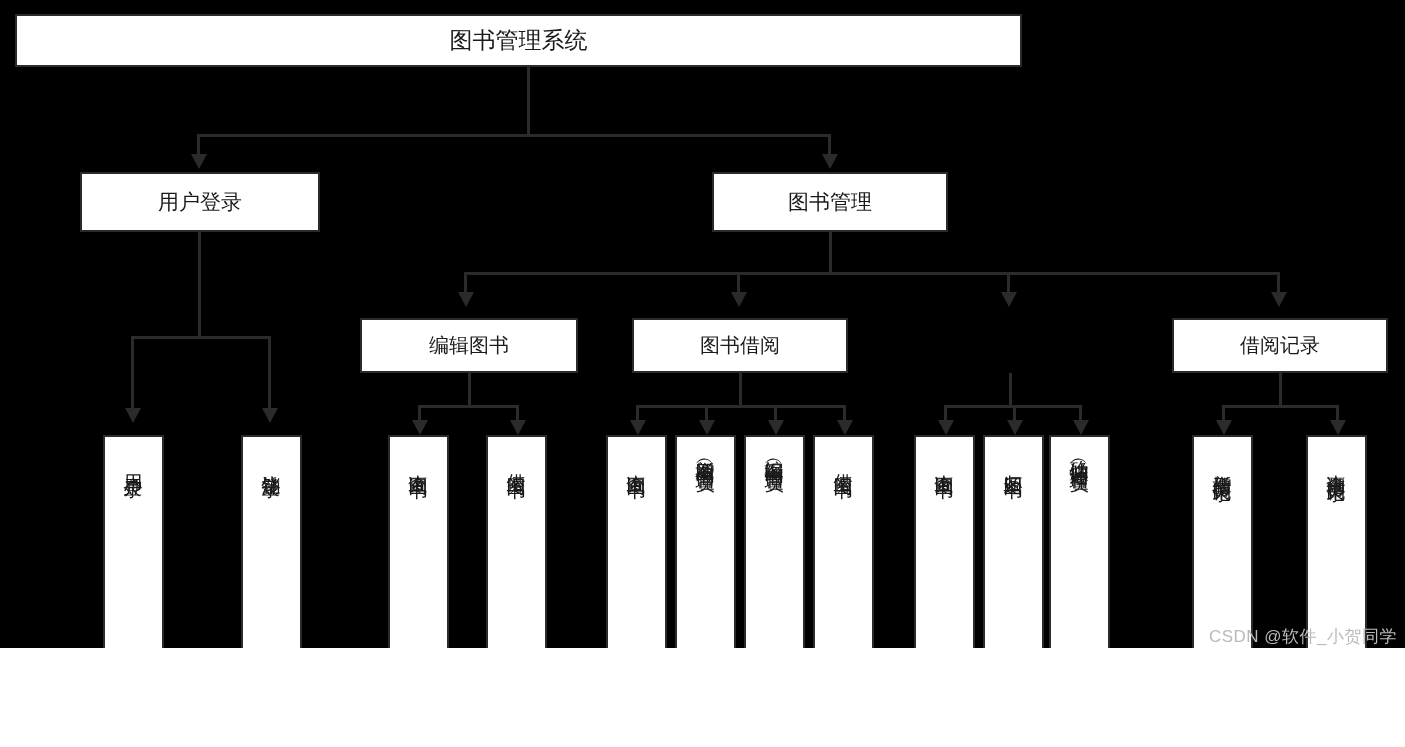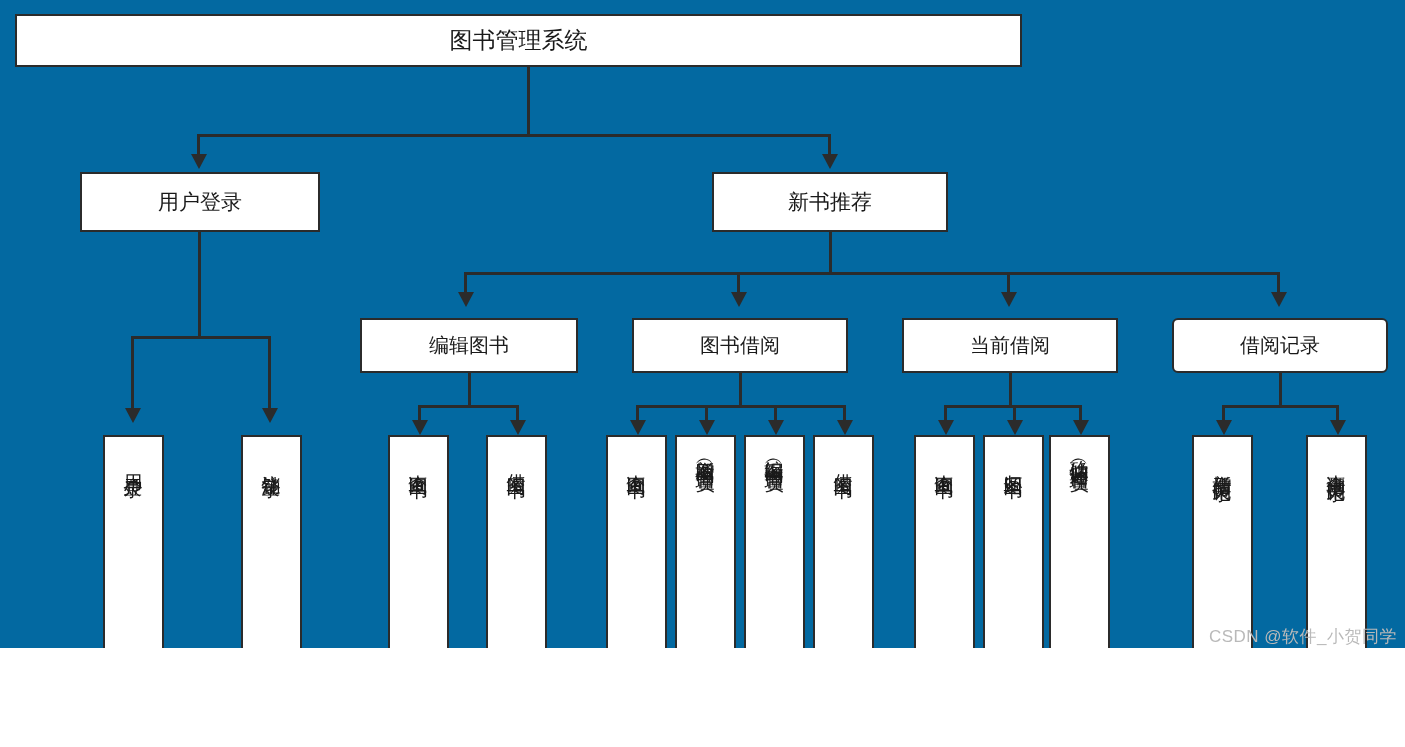--- a/index.html
+++ b/index.html
@@ -8,21 +8,21 @@
     padding: 0;
     background: #ffffff;
   }
   body {
     font-family: "Liberation Sans", "DejaVu Sans", sans-serif;
   }
   #diagram-root {
     position: relative;
     width: 1405px;
     height: 648px;
-    background: #0369a1;
+    background: #000000;
     overflow: hidden;
   }
   
   .node {
     position: absolute;
     box-sizing: border-box;
     border: 2px solid #2b2b2b;
     background: #ffffff;
     color: #1a1a1a;
     display: flex;
@@ -99,21 +99,21 @@
   <div class="seg v" style="left:197px; top:134px; height:22px;"></div>
   <div class="arrow" style="left:191px; top:154px;"></div>
   <div class="seg v" style="left:828px; top:134px; height:22px;"></div>
   <div class="arrow" style="left:822px; top:154px;"></div>
 
   <div class="node level1" style="left:80px; top:172px; width:240px; height:60px;">
     <span>用户登录</span>
   </div>
 
   <div class="node level1" style="left:712px; top:172px; width:236px; height:60px;">
-    <span>新书推荐</span>
+    <span>图书管理</span>
   </div>
 
   <div class="seg v" style="left:198px; top:232px; height:104px;"></div>
   <div class="seg h" style="left:131px; top:336px; width:139px;"></div>
   <div class="seg v" style="left:131px; top:336px; height:74px;"></div>
   <div class="arrow" style="left:125px; top:408px;"></div>
   <div class="seg v" style="left:268px; top:336px; height:74px;"></div>
   <div class="arrow" style="left:262px; top:408px;"></div>
 
   <div class="seg v" style="left:829px; top:232px; height:40px;"></div>
@@ -126,24 +126,21 @@
   <div class="arrow" style="left:1001px; top:292px;"></div>
   <div class="seg v" style="left:1277px; top:272px; height:22px;"></div>
   <div class="arrow" style="left:1271px; top:292px;"></div>
 
   <div class="node level2" style="left:360px; top:318px; width:218px; height:55px;">
     <span>编辑图书</span>
   </div>
   <div class="node level2" style="left:632px; top:318px; width:216px; height:55px;">
     <span>图书借阅</span>
   </div>
-  <div class="node level2" style="left:902px; top:318px; width:216px; height:55px;">
-    <span>当前借阅</span>
-  </div>
-  <div class="node level2" style="left:1172px; top:318px; width:216px; height:55px;border-radius:6px;">
+  <div class="node level2" style="left:1172px; top:318px; width:216px; height:55px;">
     <span>借阅记录</span>
   </div>
 
   <div class="seg v" style="left:468px; top:373px; height:32px;"></div>
   <div class="seg h" style="left:418px; top:405px; width:100px;"></div>
   <div class="seg v" style="left:418px; top:405px; height:18px;"></div>
   <div class="arrow" style="left:412px; top:420px;"></div>
   <div class="seg v" style="left:516px; top:405px; height:18px;"></div>
   <div class="arrow" style="left:510px; top:420px;"></div>
 

